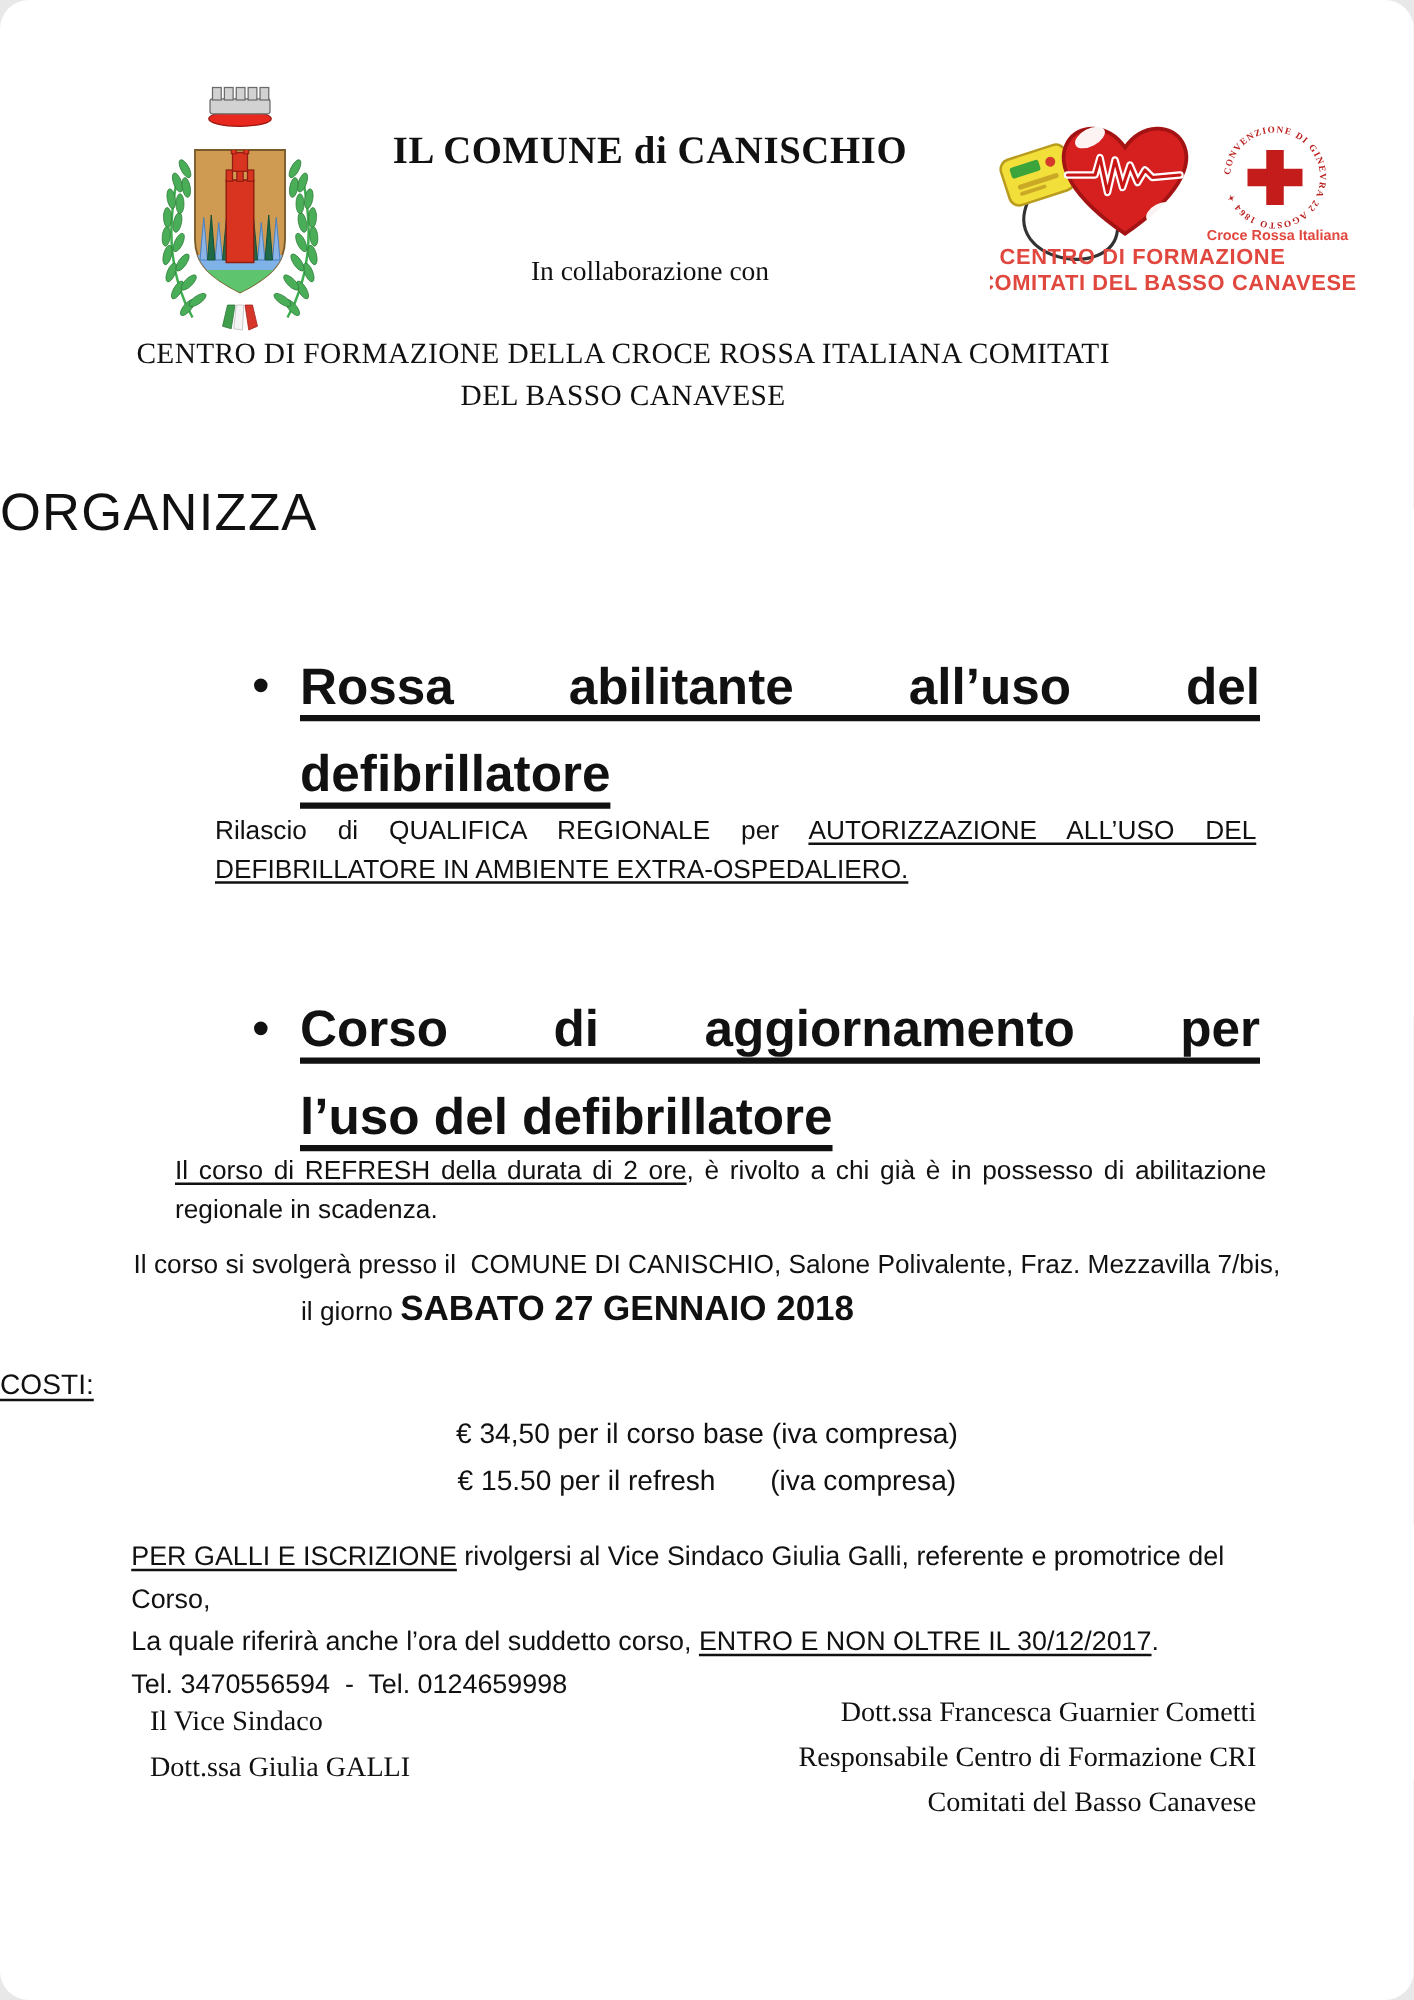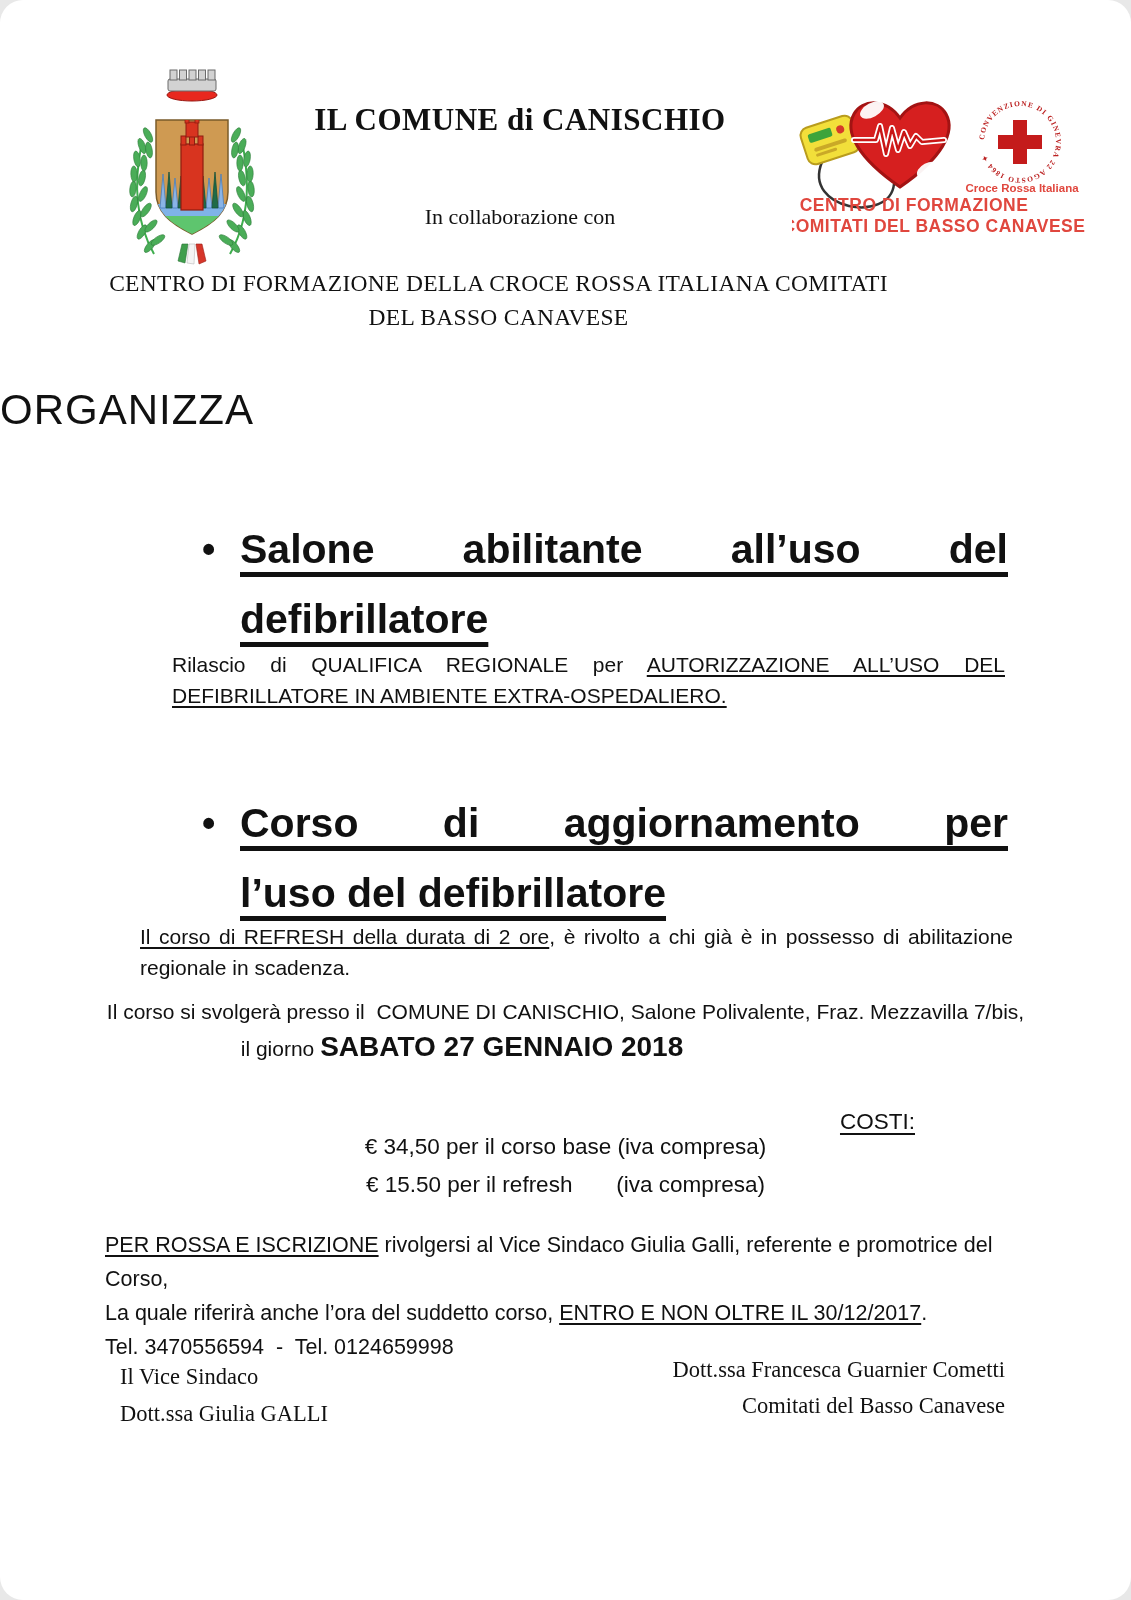--- a/index.html
+++ b/index.html
@@ -65,23 +65,23 @@
   .para .u{text-decoration:underline;text-decoration-thickness:2px;text-underline-offset:3px;}
   .para1{left:172px;top:650px;width:833px;}
   .para1-line3{text-align:left;}
   .para2{left:140px;top:922px;width:873px;}
 
   .venue{left:0;top:1000px;width:1131px;text-align:center;font-size:21px;}
   .dateline{left:0;top:1031px;width:924px;text-align:center;font-size:21px;}
   .dateline .date-bold{font-weight:bold;font-size:28px;}
 
   .costi{
-    left:0;top:1095px;width:915px;text-align:right;
+    left:0;top:1095px;width:915px;text-align:left;
     font-size:22.5px;
-    text-decoration:underline;text-decoration-thickness:2px;text-underline-offset:4px;margin-top:14px;
+    text-decoration:underline;text-decoration-thickness:2px;text-underline-offset:4px;
   }
   .cost-item1{left:0;top:1134px;width:1131px;text-align:center;font-size:22.5px;}
   .cost-item2{left:0;top:1172px;width:1131px;text-align:center;font-size:22.5px;}
 
   .info{
     left:105px;top:1228px;width:925px;
     font-size:21.5px;line-height:34px;
   }
   .info .u{text-decoration:underline;text-decoration-thickness:2px;text-underline-offset:3px;}
 
@@ -232,21 +232,21 @@
   <div class="abs cri-lines">
     <div>CENTRO DI FORMAZIONE DELLA CROCE ROSSA ITALIANA COMITATI</div>
     <div>DEL BASSO CANAVESE</div>
   </div>
 
   <div class="abs organizza">ORGANIZZA</div>
 
   <div class="abs course-heading">
     <span class="bullet">•</span>
     <div class="lines">
-      <div class="line j">Salone abilitante all’uso del</div>
+      <div class="line j">Rossa abilitante all’uso del</div>
       <div class="line">defibrillatore</div>
     </div>
   </div>
 
   <div class="abs para para1">
     <span>Rilascio di QUALIFICA REGIONALE per  </span><span class="u">AUTORIZZAZIONE ALL’USO DEL DEFIBRILLATORE IN AMBIENTE EXTRA-OSPEDALIERO.</span>
   </div>
 
   <div class="abs course-heading second">
     <span class="bullet">•</span>
@@ -263,27 +263,28 @@
   <div class="abs venue pre">Il corso si svolgerà presso il  COMUNE DI CANISCHIO, Salone Polivalente, Fraz. Mezzavilla 7/bis,</div>
   <div class="abs dateline">
     <span>il giorno </span><span class="date-bold">SABATO 27 GENNAIO 2018</span>
   </div>
 
   <div class="abs costi">COSTI:</div>
   <div class="abs cost-item1">€ 34,50 per il corso base (iva compresa)</div>
   <div class="abs cost-item2 pre">€ 15.50 per il refresh       (iva compresa)</div>
 
   <div class="abs info">
-    <div><span class="u">PER ROSSA E ISCRIZIONE</span><span> rivolgersi al Vice Sindaco Giulia Galli, referente e promotrice del Corso,</span></div>
+    <div><span class="u">PER GALLI E ISCRIZIONE</span><span> rivolgersi al Vice Sindaco Giulia Galli, referente e promotrice del Corso,</span></div>
     <div><span>La quale riferirà anche l’ora del suddetto corso, </span><span class="u">ENTRO E NON OLTRE IL 30/12/2017</span><span>.</span></div>
     <div class="pre">Tel. 3470556594  -  Tel. 0124659998</div>
   </div>
 
   <div class="abs sig-left">
     <div>Il Vice Sindaco</div>
     <div>Dott.ssa Giulia GALLI</div>
   </div>
   <div class="abs sig-right">
     <div>Dott.ssa Francesca Guarnier Cometti</div>
+    <div>Responsabile Centro di Formazione CRI</div>
     <div>Comitati del Basso Canavese</div>
   </div>
 
 </div>
 
 </body></html>

